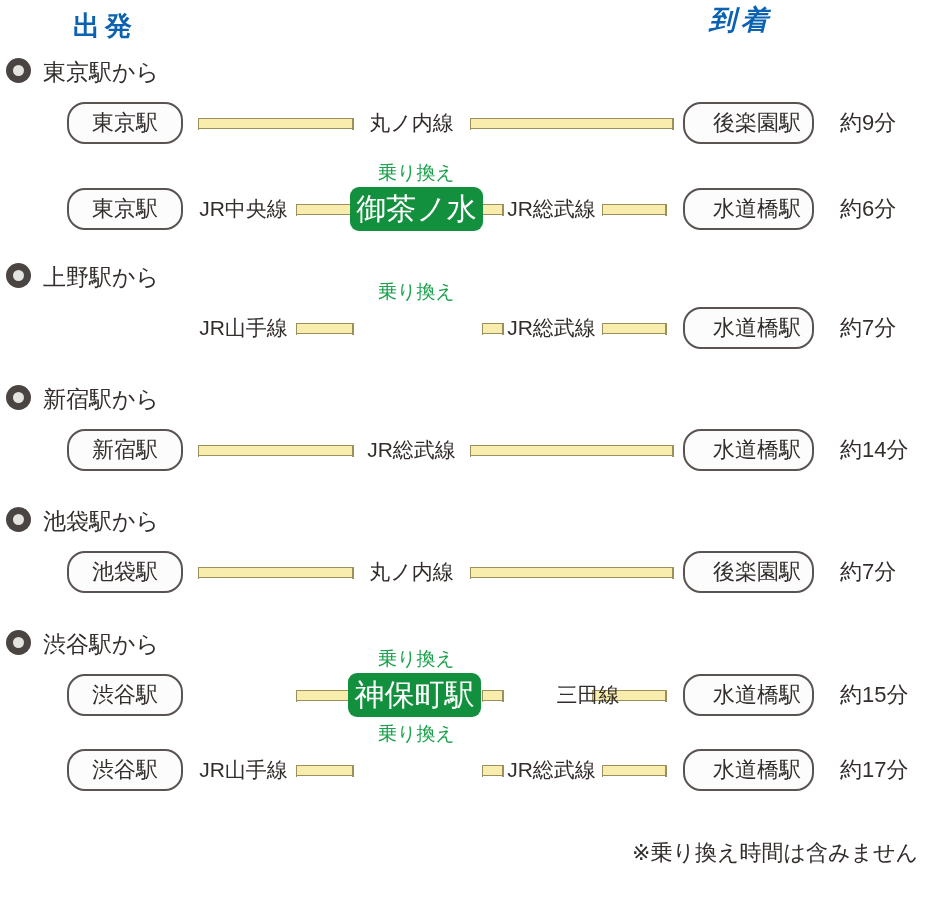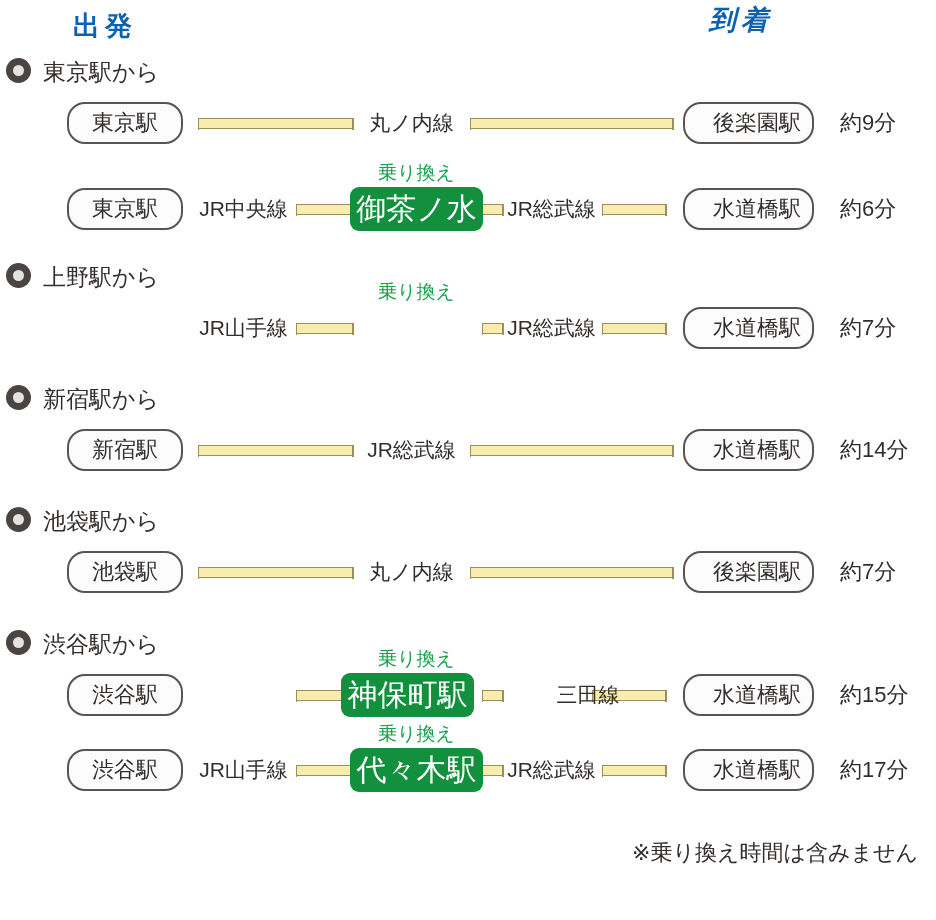--- a/index.html
+++ b/index.html
@@ -229,33 +229,32 @@
           </span>
           <span class="group-label">渋谷駅から</span>
         </div>
         <div class="route" style="top: 44px;">
           <div class="seg-line" style="left: 297px; width: 55px; top: 16px;"></div>
           <div class="seg-line" style="left: 483px; width: 19px; top: 16px;"></div>
           <div class="seg-line" style="left: 593px; width: 72px; top: 16px;"></div>
           <div class="seg-label" style="left: 505px; width: 78px; margin-left: 44px;">三田線</div>
           <div class="stbox origin">渋谷駅</div>
           <div class="transfer-cap" style="left: 350px; width: 133px; top: -28px;">乗り換え</div>
-          <div class="transfer" style="left: 341px; width: 133px; top: -1px;">神保町駅</div>
+          <div class="transfer" style="left: 348px; width: 133px; top: -1px;">神保町駅</div>
           <div class="stbox dest">水道橋駅</div>
           <div class="time">約15分</div>
         </div>
         <div class="route" style="top: 119px;">
           <div class="seg-line" style="left: 297px; width: 55px; top: 16px;"></div>
           <div class="seg-line" style="left: 483px; width: 19px; top: 16px;"></div>
           <div class="seg-line" style="left: 603px; width: 62px; top: 16px;"></div>
           <div class="seg-label" style="left: 192px; width: 103px;">JR山手線</div>
           <div class="seg-label" style="left: 500px; width: 103px;">JR総武線</div>
           <div class="stbox origin">渋谷駅</div>
           <div class="transfer-cap" style="left: 350px; width: 133px; top: -28px;">乗り換え</div>
-          <div class="transfer" style="left: 350px; width: 133px; top: -1px;">代々木駅</div>
           <div class="stbox dest">水道橋駅</div>
           <div class="time">約17分</div>
         </div>
       </div>
     </div>
 
   <div class="footnote">※乗り換え時間は含みません</div>
 
 </div>
 

